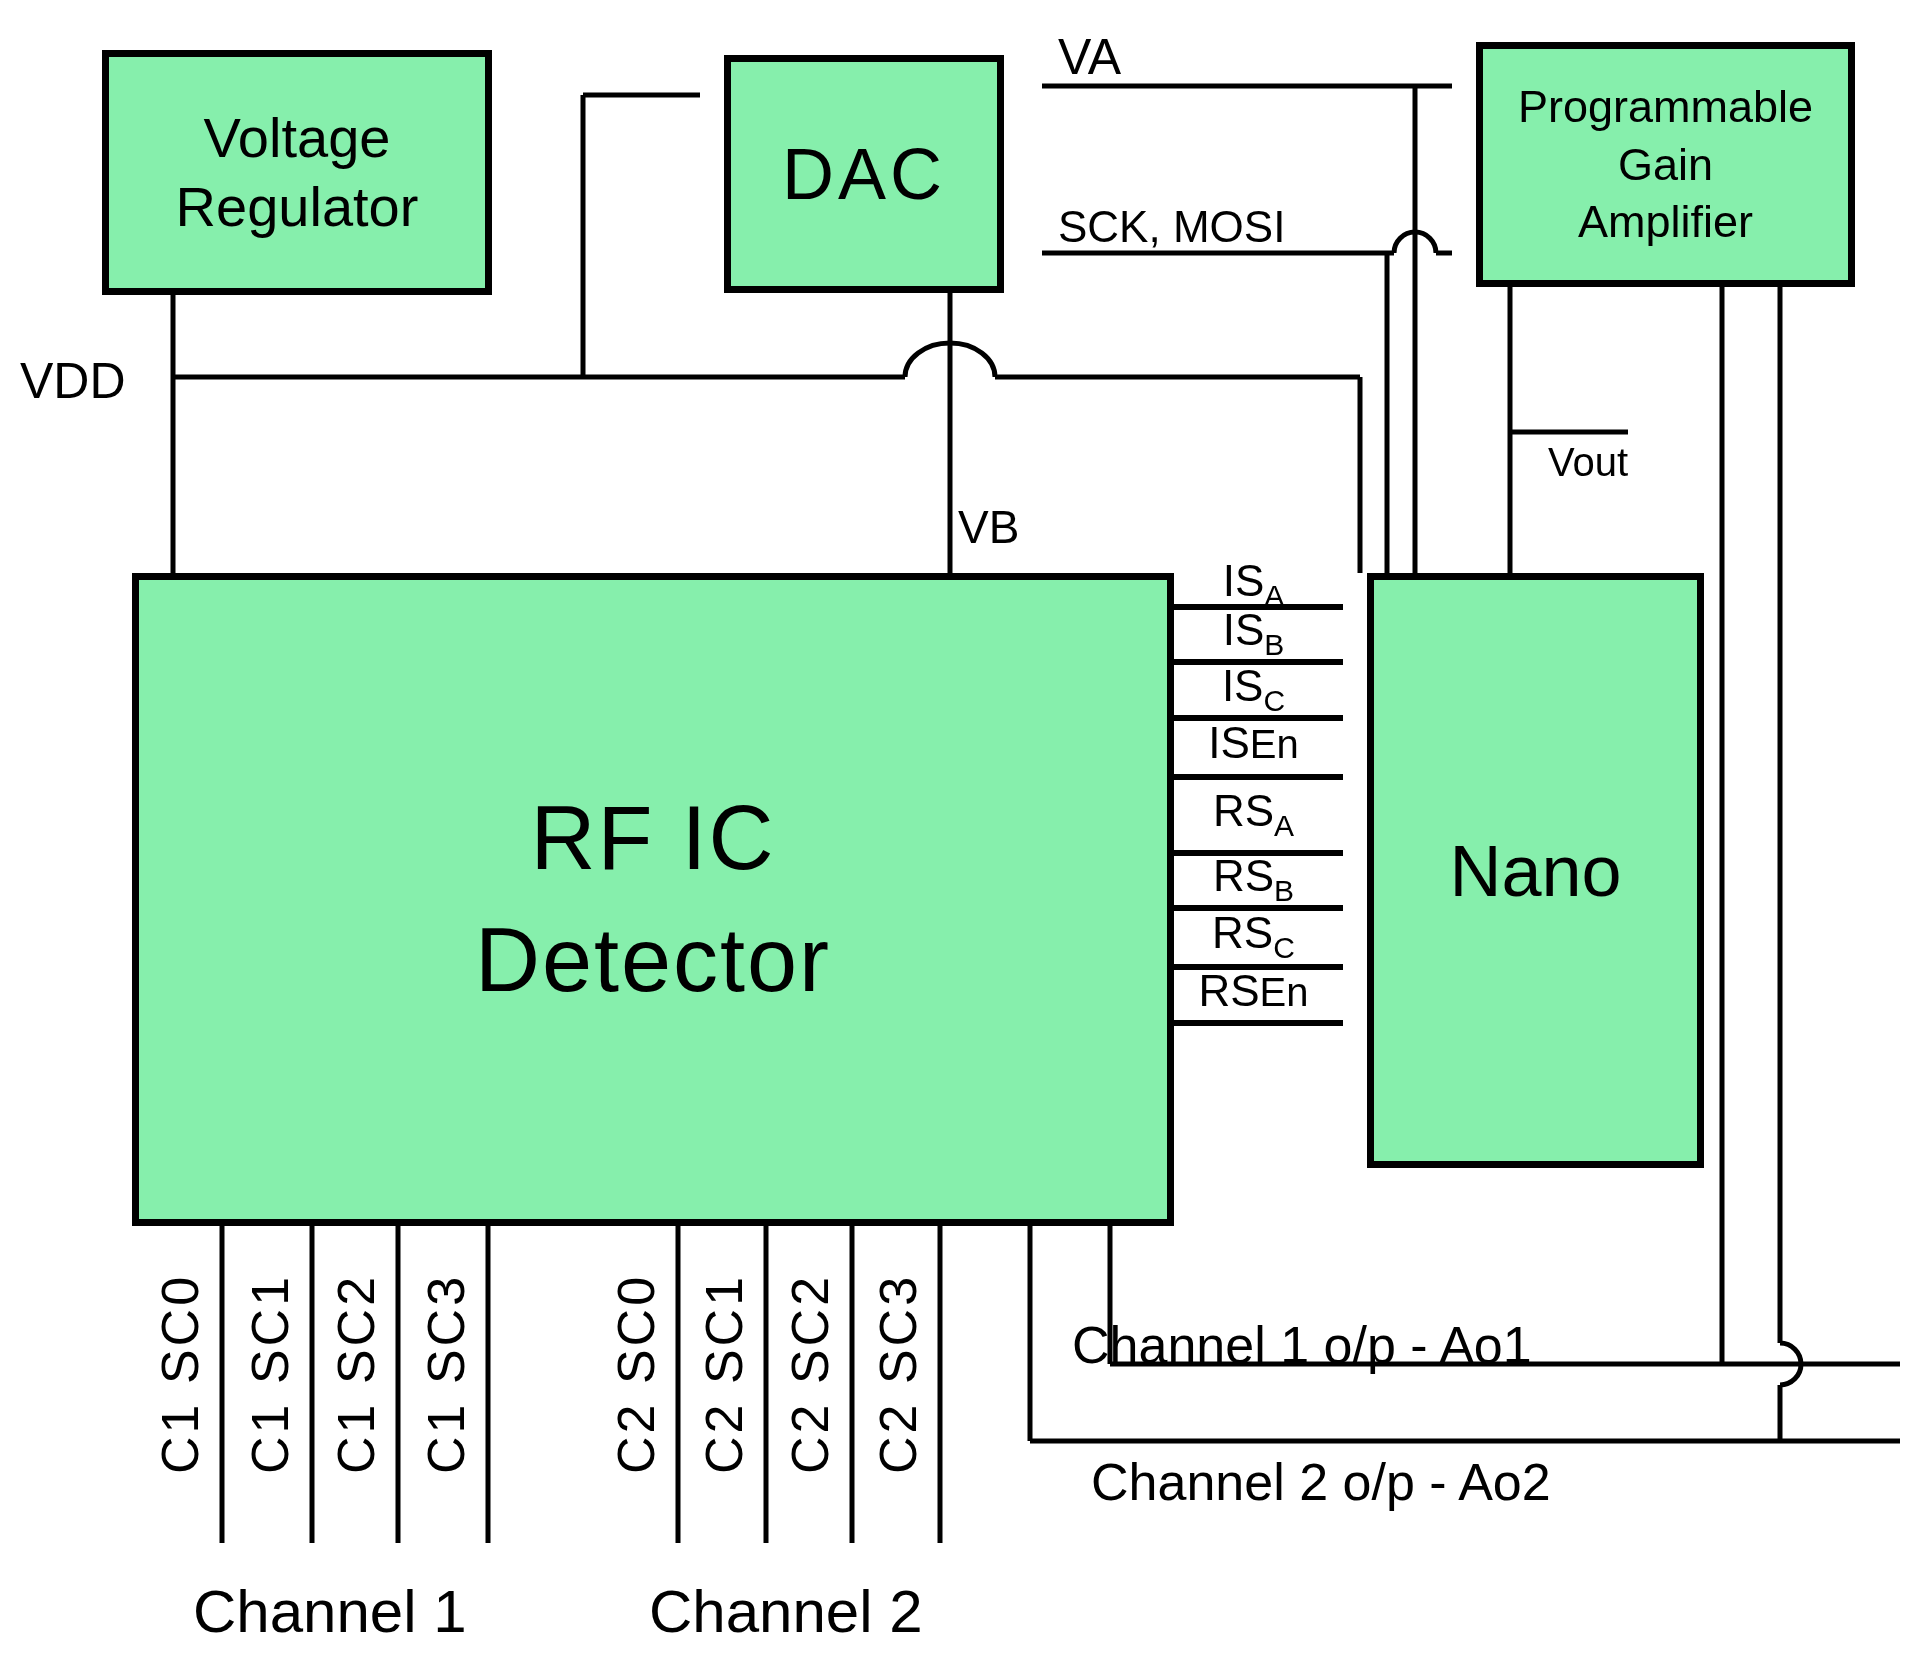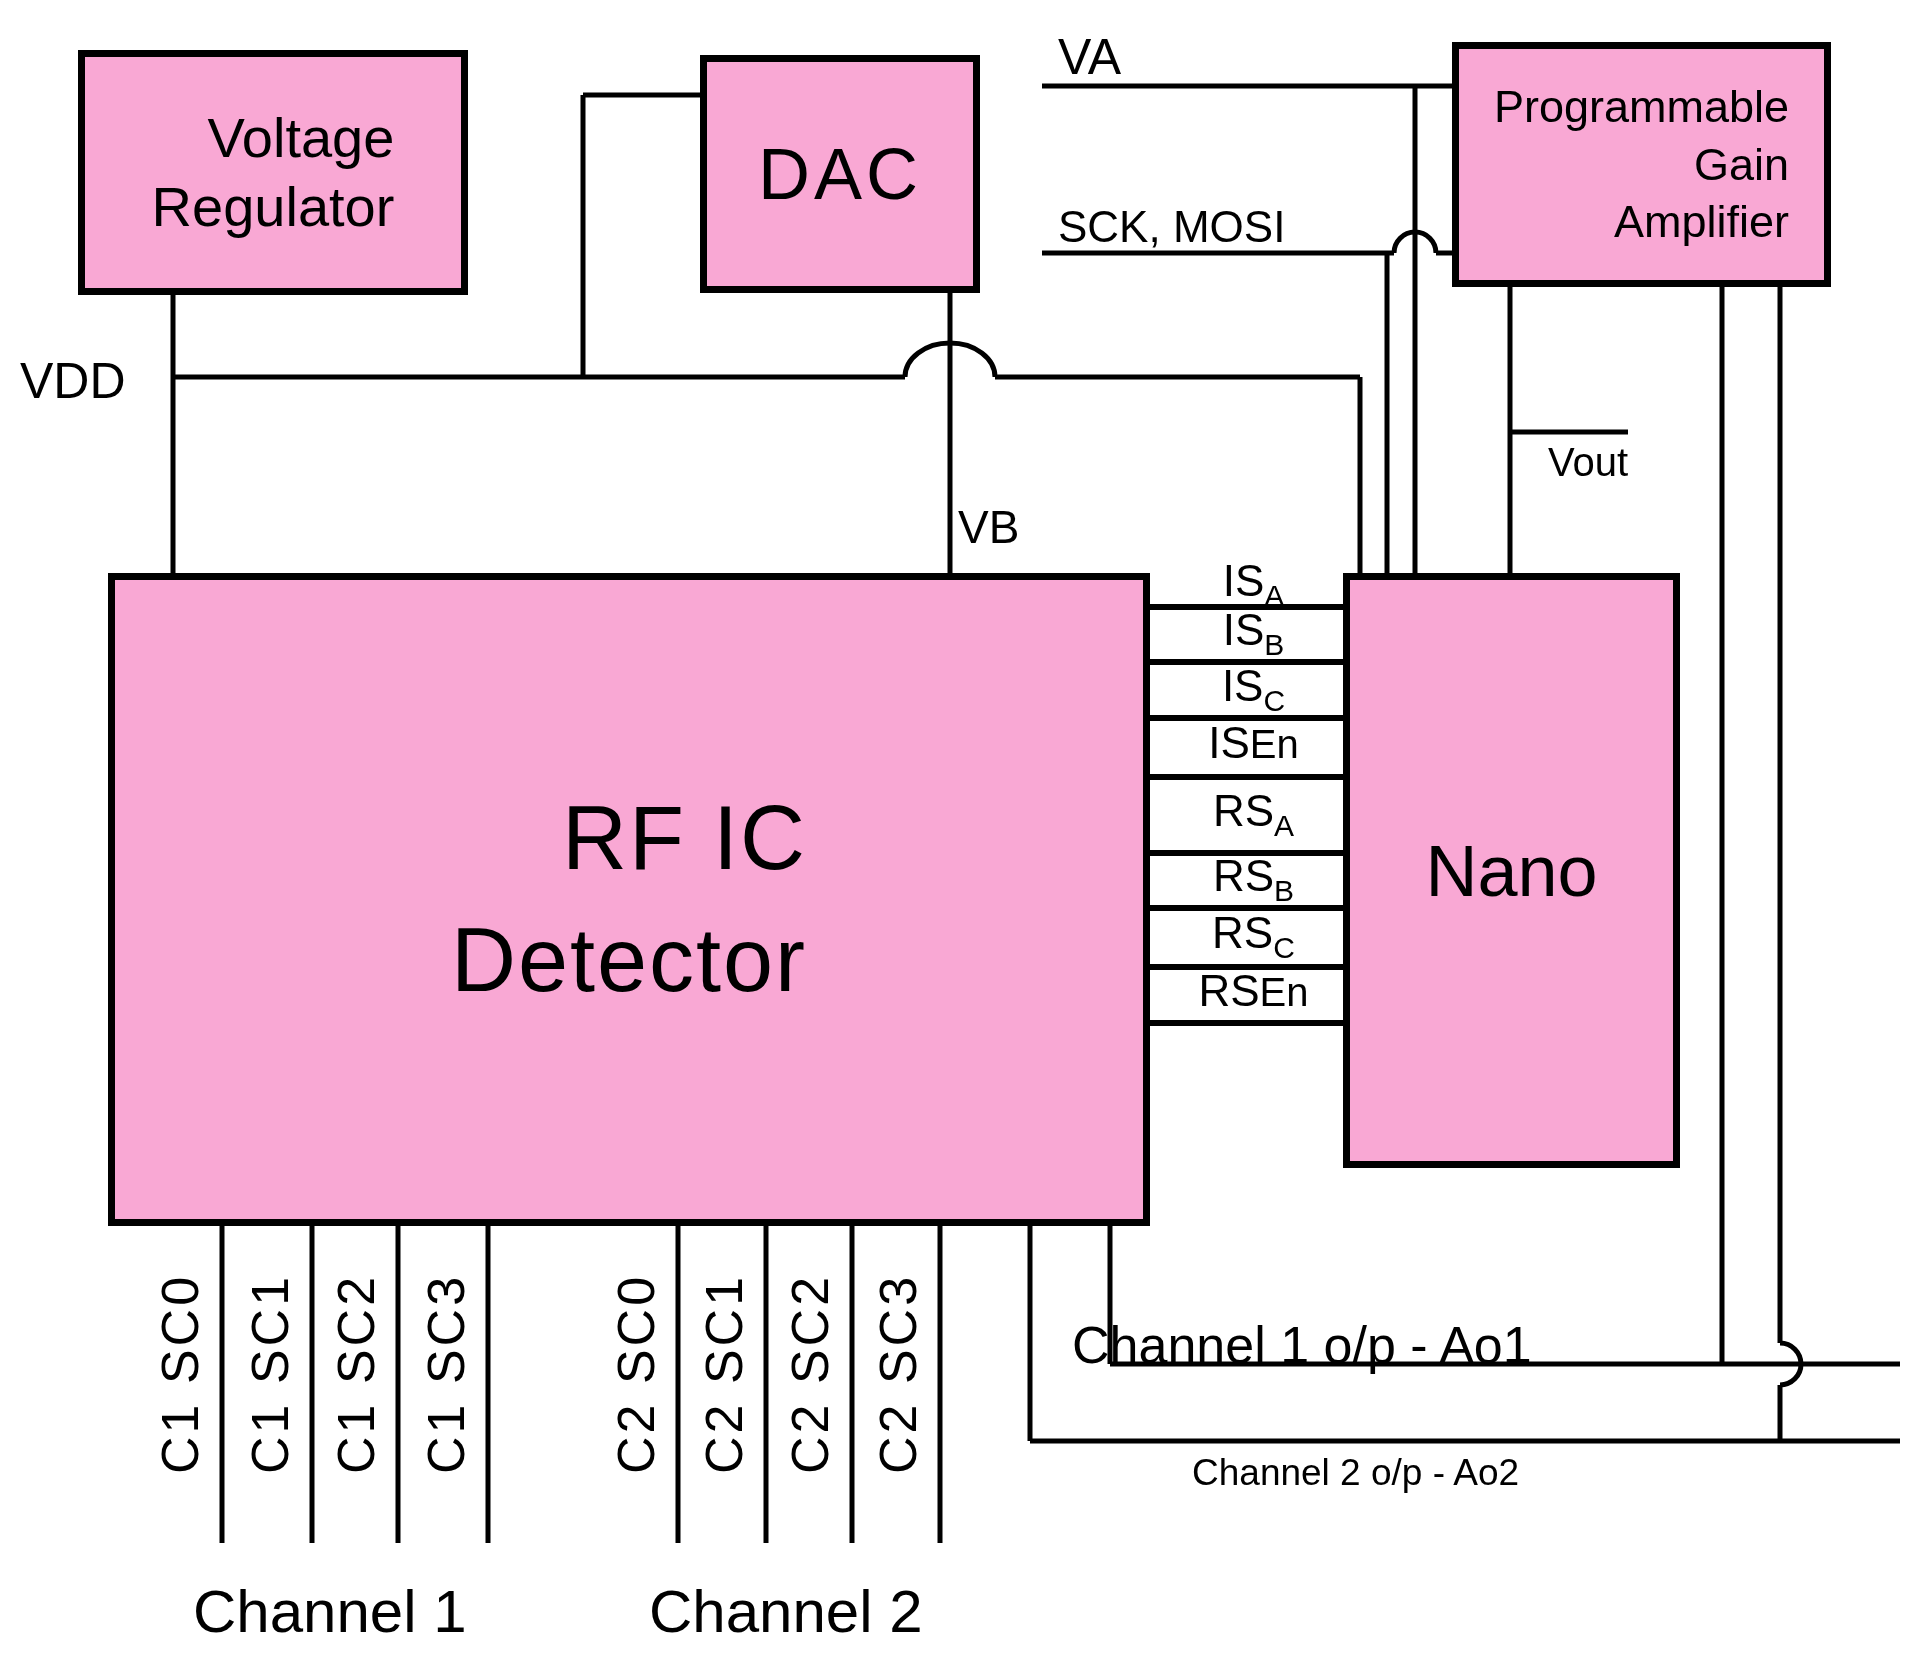--- a/index.html
+++ b/index.html
@@ -4,37 +4,37 @@
 <style>
   html,body{margin:0;padding:0;background:#fff;}
   #canvas{
     position:relative;width:1926px;height:1672px;background:#fff;overflow:hidden;
     font-family:"Liberation Sans", sans-serif;color:#000;
   }
   #wires{position:absolute;left:0;top:0;z-index:1;}
   #wires path{stroke:#000;stroke-width:5;fill:none;}
   #wires path.thick{stroke-width:6;}
   .box{
-    position:absolute;z-index:2;background:#f9a8d4;border:7px solid #000;
+    position:absolute;z-index:2;background:#86efac;border:7px solid #000;
     box-sizing:border-box;display:flex;align-items:center;justify-content:center;
-    text-align:right;white-space:pre-line;
+    text-align:center;white-space:pre-line;margin-left:24px;
   }
   .lbl{position:absolute;z-index:3;white-space:nowrap;}
   #vr-box{left:78px;top:50px;width:390px;height:245px;font-size:56px;line-height:1.22;}
   #dac-box{left:700px;top:55px;width:280px;height:238px;font-size:72px;letter-spacing:4px;}
   #pga-box{left:1452px;top:42px;width:379px;height:245px;font-size:45px;line-height:1.28;}
   #rfic-box{left:108px;top:573px;width:1042px;height:653px;font-size:90px;line-height:1.35;letter-spacing:2px;}
   #nano-box{left:1343px;top:573px;width:337px;height:595px;font-size:72px;}
   #vdd-label{left:20px;top:352px;font-size:50px;}
   #va-label{left:1058px;top:28px;font-size:50px;}
   #sck-mosi-label{left:1058px;top:202px;font-size:44px;}
   #vb-label{left:958px;top:500px;font-size:46px;}
   #vout-label{left:1548px;top:440px;font-size:40px;}
   #ao1-label{left:1072px;top:1295px;font-size:52px;margin-top:20px;}
-  #ao2-label{left:1192px;top:1452px;font-size:37px;}
+  #ao2-label{left:1091px;top:1452px;font-size:52px;}
   #ch1-label{left:193px;top:1577px;font-size:60px;}
   #ch2-label{left:649px;top:1577px;font-size:60px;}
   .bus-label{
     position:absolute;z-index:3;left:1150px;width:207px;height:60px;line-height:52px;
     text-align:center;font-size:44px;
   }
   .bus-label sub{font-size:30px;}
   .bus-label sub.flat{font-size:40px;vertical-align:baseline;}
   .pin-label{
     position:absolute;z-index:3;width:255px;font-size:52px;letter-spacing:3px;

